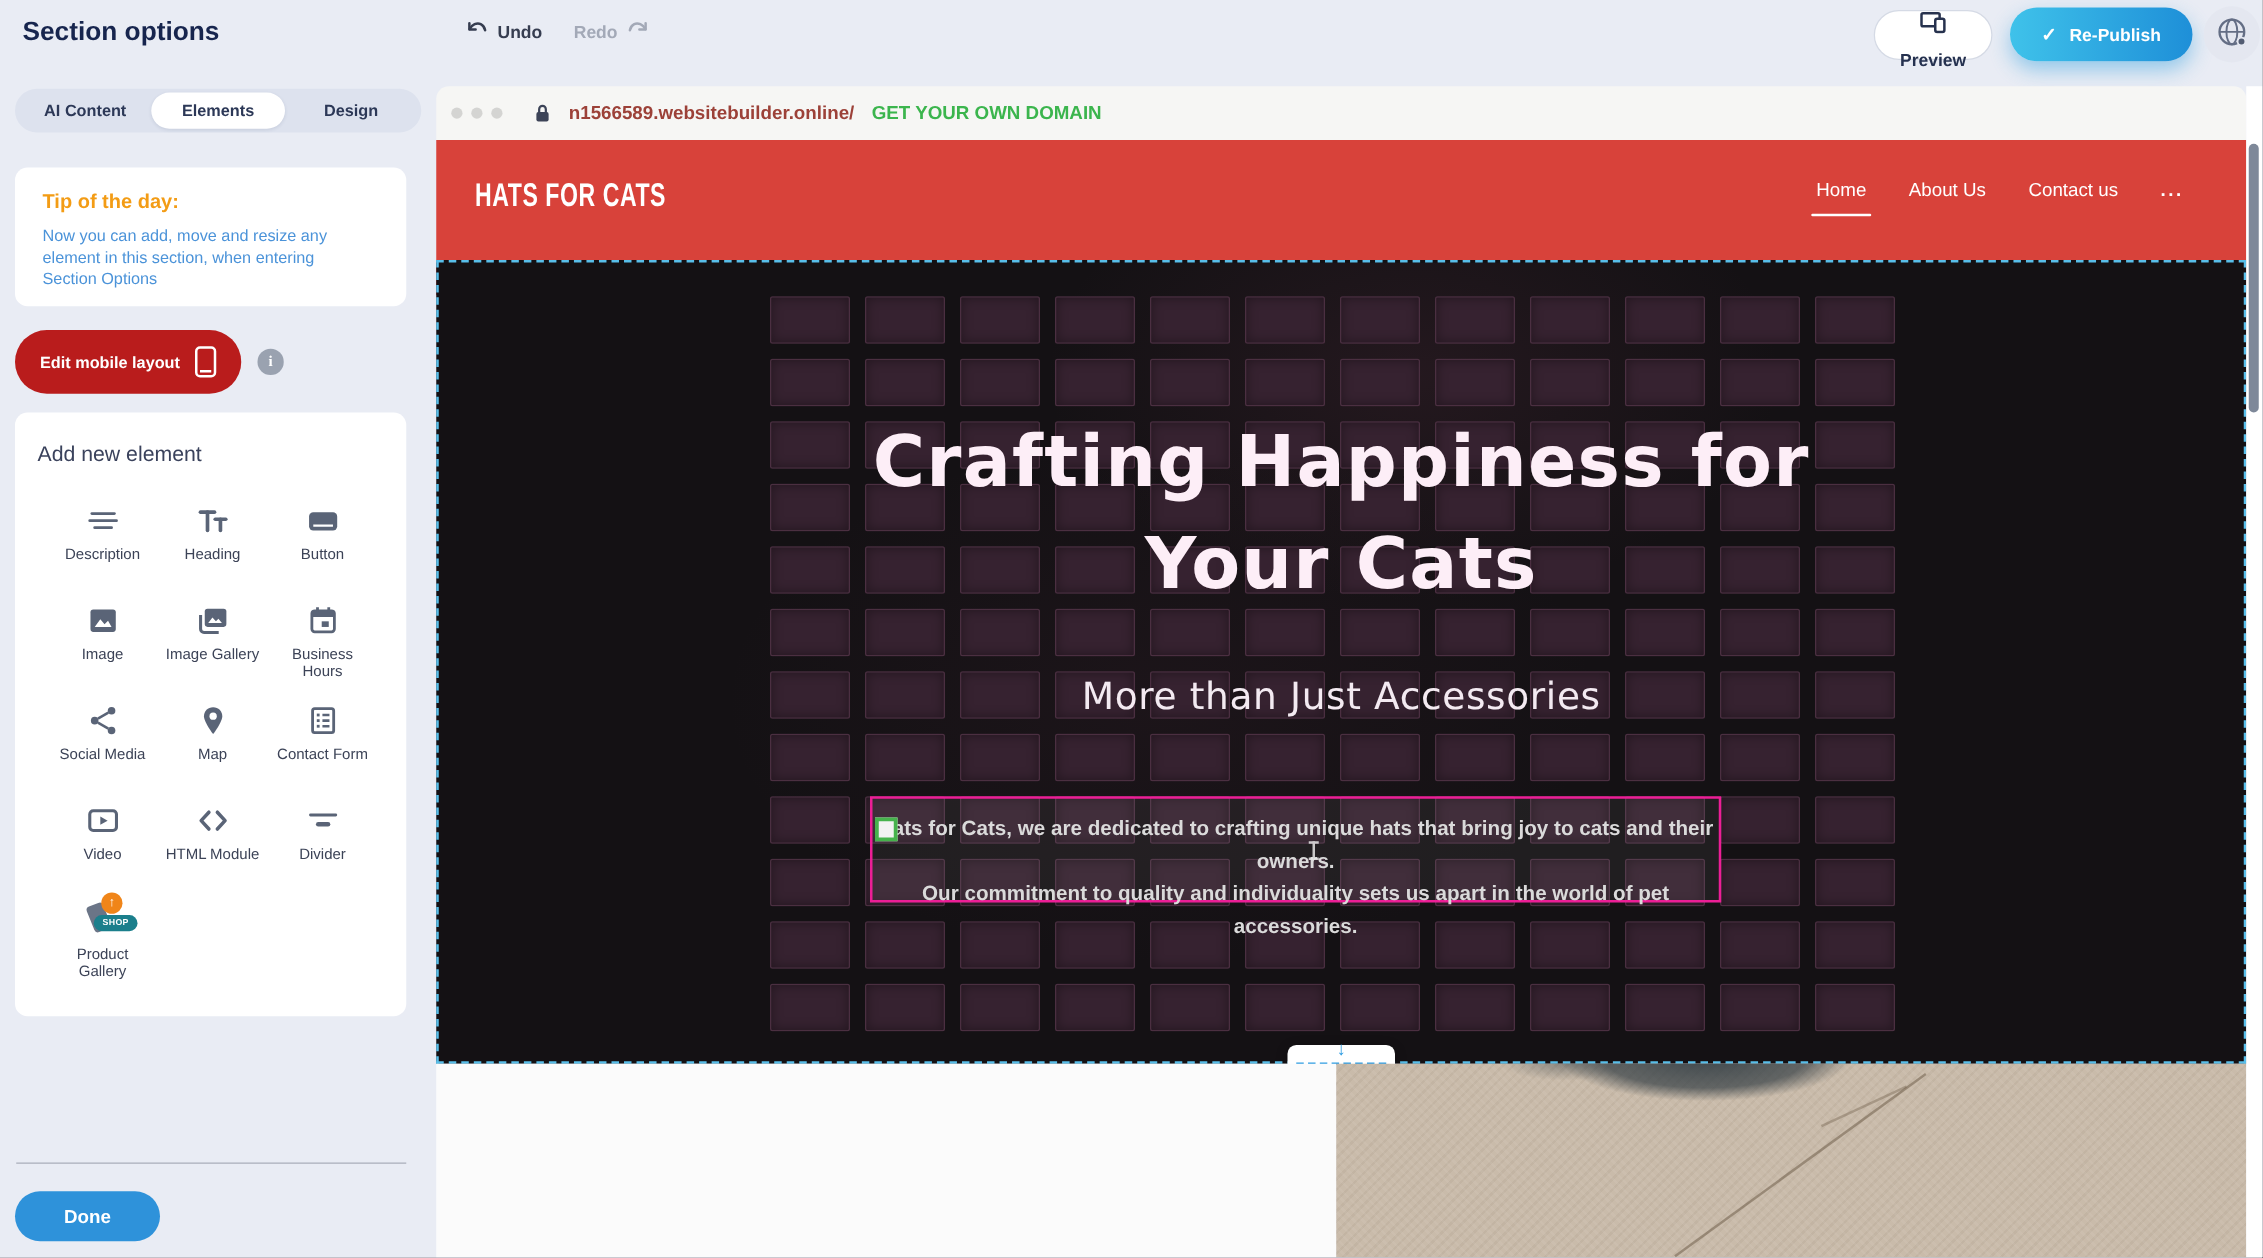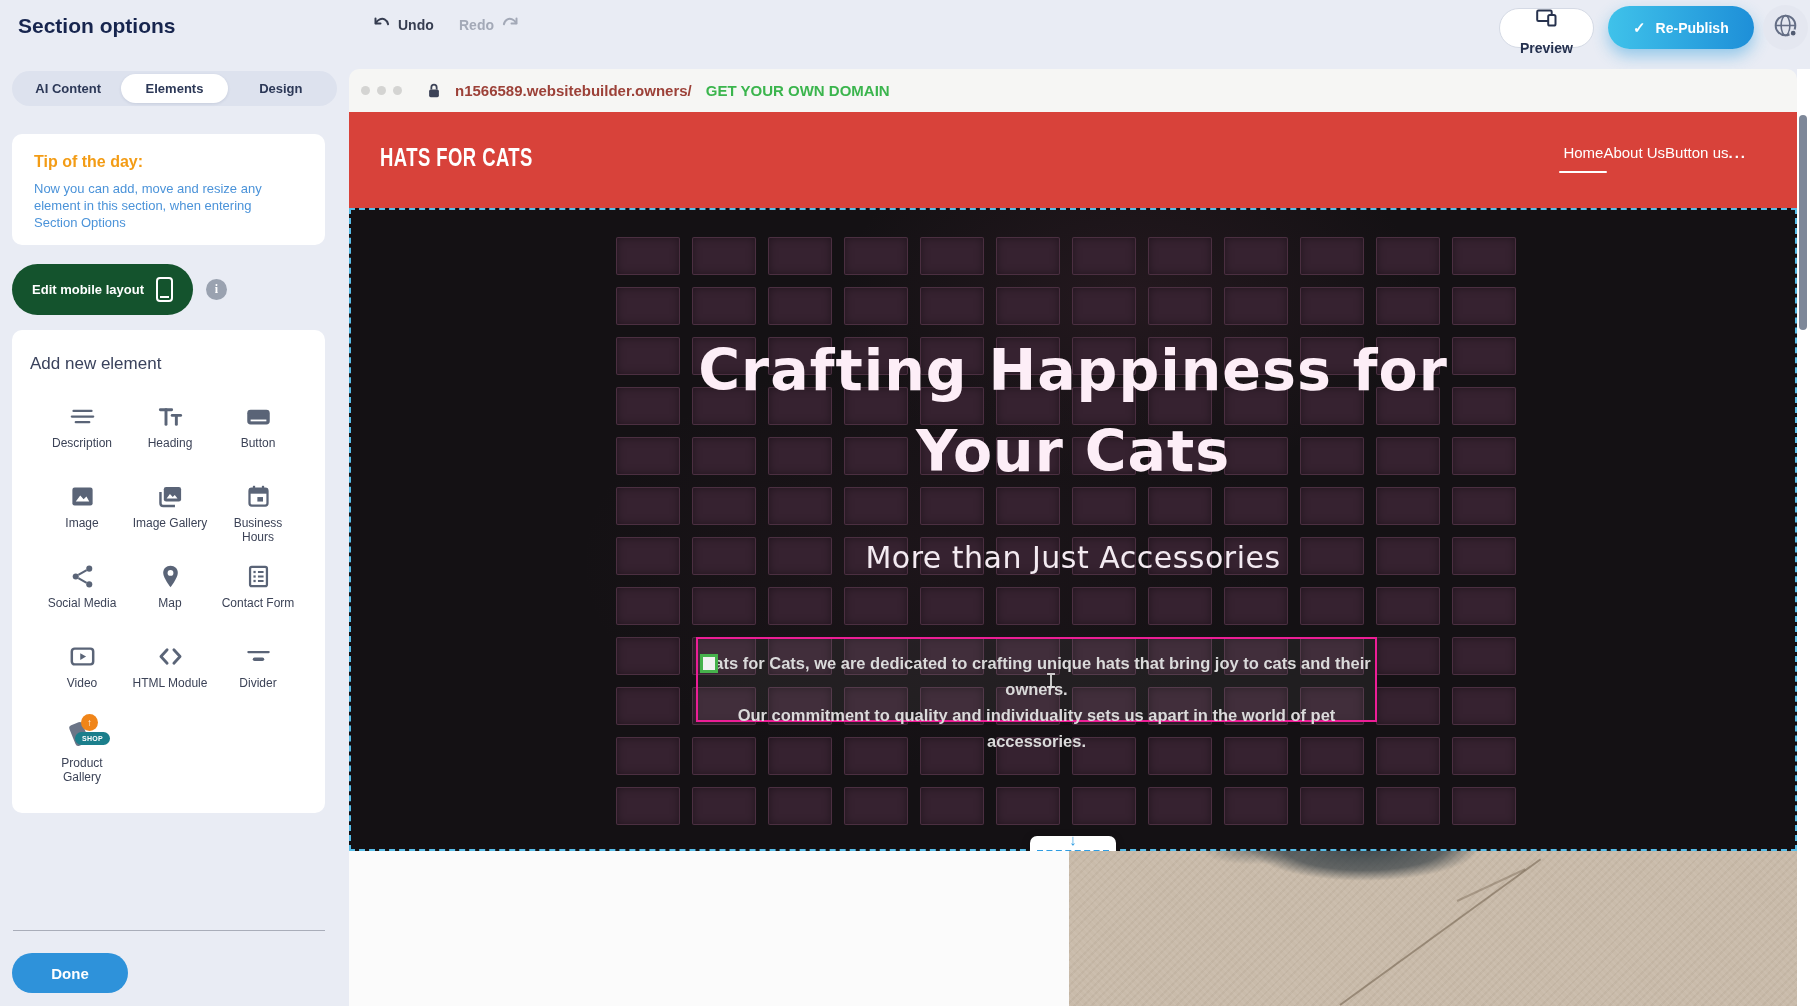--- a/index.html
+++ b/index.html
@@ -19,21 +19,21 @@
   .republish-check{font-size:15px;font-weight:bold;}
   .globe-btn{left:1763px;top:5px;width:45px;height:45px;border-radius:50%;background:#e4e7f0;cursor:pointer;}
 
   
   .tabs{left:12px;top:71px;width:325px;height:35px;background:#dde2ee;border-radius:18px;display:flex;padding:3px;box-sizing:border-box;}
   .tab{flex:1;text-align:center;font-size:13px;font-weight:bold;color:#2c3857;line-height:29px;border-radius:15px;cursor:pointer;}
   .tab.active{background:#fff;box-shadow:0 1px 3px rgba(40,60,100,.12);}
   .tip-card{left:12px;top:134px;width:313px;height:111px;background:#fff;border-radius:10px;padding:19px 22px;box-sizing:border-box;}
   .tip-title{color:#f39c15;font-weight:bold;font-size:16px;}
   .tip-body{color:#4b93d9;font-size:13px;line-height:17px;margin-top:9px;width:250px;}
-  .edit-mobile-btn{left:12px;top:264px;width:181px;height:51px;border-radius:26px;background:#14532d;
+  .edit-mobile-btn{left:12px;top:264px;width:181px;height:51px;border-radius:26px;background:#b91c1c;
     color:#fff;font-weight:bold;font-size:13px;gap:12px;cursor:pointer;}
   .phone-icon{width:13px;height:21px;border:2px solid #fff;border-radius:4px;position:relative;}
   .phone-icon::after{content:"";position:absolute;left:2px;right:2px;bottom:2px;height:2px;background:#fff;}
   .info-btn{left:206px;top:279px;width:21px;height:21px;border-radius:50%;background:#9aa2b0;color:#fff;
     font-size:12px;font-weight:bold;font-family:"Liberation Serif",serif;cursor:pointer;}
   .add-card{left:12px;top:330px;width:313px;height:483px;background:#fff;border-radius:10px;box-sizing:border-box;padding-top:24px;}
   .add-title{margin-left:18px;font-size:17px;color:#3a425c;}
   .element-grid{margin:24px 0 0 26px;display:grid;grid-template-columns:repeat(3,88px);grid-auto-rows:80px;}
   .cell{display:flex;flex-direction:column;align-items:center;text-align:center;cursor:pointer;}
   .cell .ic{height:32px;display:flex;align-items:flex-end;justify-content:center;margin-bottom:6px;}
@@ -53,21 +53,21 @@
   .dots{display:flex;gap:7px;margin-left:12px;}
   .dot{width:9px;height:9px;border-radius:50%;background:#d4d4d2;}
   .lock-wrap{margin-left:24px;display:flex;}
   .url-text{margin-left:13px;color:#9c4138;font-size:15px;font-weight:600;}
   .domain-link{margin-left:14px;color:#3bb54d;font-size:15px;font-weight:bold;cursor:pointer;}
 
   
   .site-header{left:349px;top:112px;width:1448px;height:124px;background:#d8423a;}
   .site-logo{position:absolute;left:31px;top:33px;color:#fff;font-size:21px;font-weight:bold;letter-spacing:.5px;
      transform:scale(.88,1.25);transform-origin:left center;white-space:nowrap;cursor:pointer;}
-  .site-nav{position:absolute;right:50px;top:32px;display:flex;color:#fff;font-size:15px;}
+  .site-nav{position:absolute;right:50px;top:32px;display:flex;gap:34px;color:#fff;font-size:15px;}
   .nav-item{cursor:pointer;padding-bottom:12px;position:relative;}
   .nav-item.active::after{content:"";position:absolute;left:-4px;right:-4px;bottom:0;height:2px;background:#fff;border-radius:1px;}
   .nav-item.more{font-weight:bold;letter-spacing:2px;}
 
   .hero{left:349px;top:208px;width:1448px;height:643px;background:#141114;border:2px dashed #58bee9;box-sizing:border-box;overflow:hidden;}
   .hero::before{content:"";position:absolute;inset:0;
      background:radial-gradient(ellipse 420px 260px at 54% 14%,rgba(120,62,86,.16),transparent 70%),
                 radial-gradient(ellipse 500px 300px at 40% 55%,rgba(100,52,74,.10),transparent 70%);}
   .tiles{position:absolute;left:265px;top:27px;display:grid;grid-template-columns:repeat(12,64px);grid-auto-rows:38px;gap:12px;}
   .tile{background:#362230;border:1px solid rgba(136,84,116,.26);border-radius:2px;box-shadow:inset 0 0 9px rgba(0,0,0,.38);}
@@ -337,30 +337,30 @@
       <div class="dot"></div>
       <div class="dot"></div>
       <div class="dot"></div>
     </div>
     <span class="lock-wrap">
       <svg width="16" height="17" viewBox="0 0 18 18">
           <path d="M6 8 V5.5 a3 3 0 0 1 6 0 V8" fill="none" stroke="#3c4357" stroke-width="2"></path>
           <rect x="3.5" y="8" width="11" height="8.5" rx="1.8" fill="#3c4357"></rect>
         </svg>
     </span>
-    <span class="url-text">n1566589.websitebuilder.owners/</span>
+    <span class="url-text">n1566589.websitebuilder.online/</span>
     <span class="domain-link">GET YOUR OWN DOMAIN</span>
   </div>
 
   <div class="abs site-header">
     <div class="site-logo">HATS FOR CATS</div>
     <div class="site-nav" id="site-nav">
         <div class="nav-item active">Home</div>
         <div class="nav-item">About Us</div>
-        <div class="nav-item">Button us</div>
+        <div class="nav-item">Contact us</div>
         <div class="nav-item more">...</div>
       </div>
   </div>
 
   <div class="abs hero">
     <div class="tiles" id="tiles">
         <div class="tile"></div>
         <div class="tile"></div>
         <div class="tile"></div>
         <div class="tile"></div>

